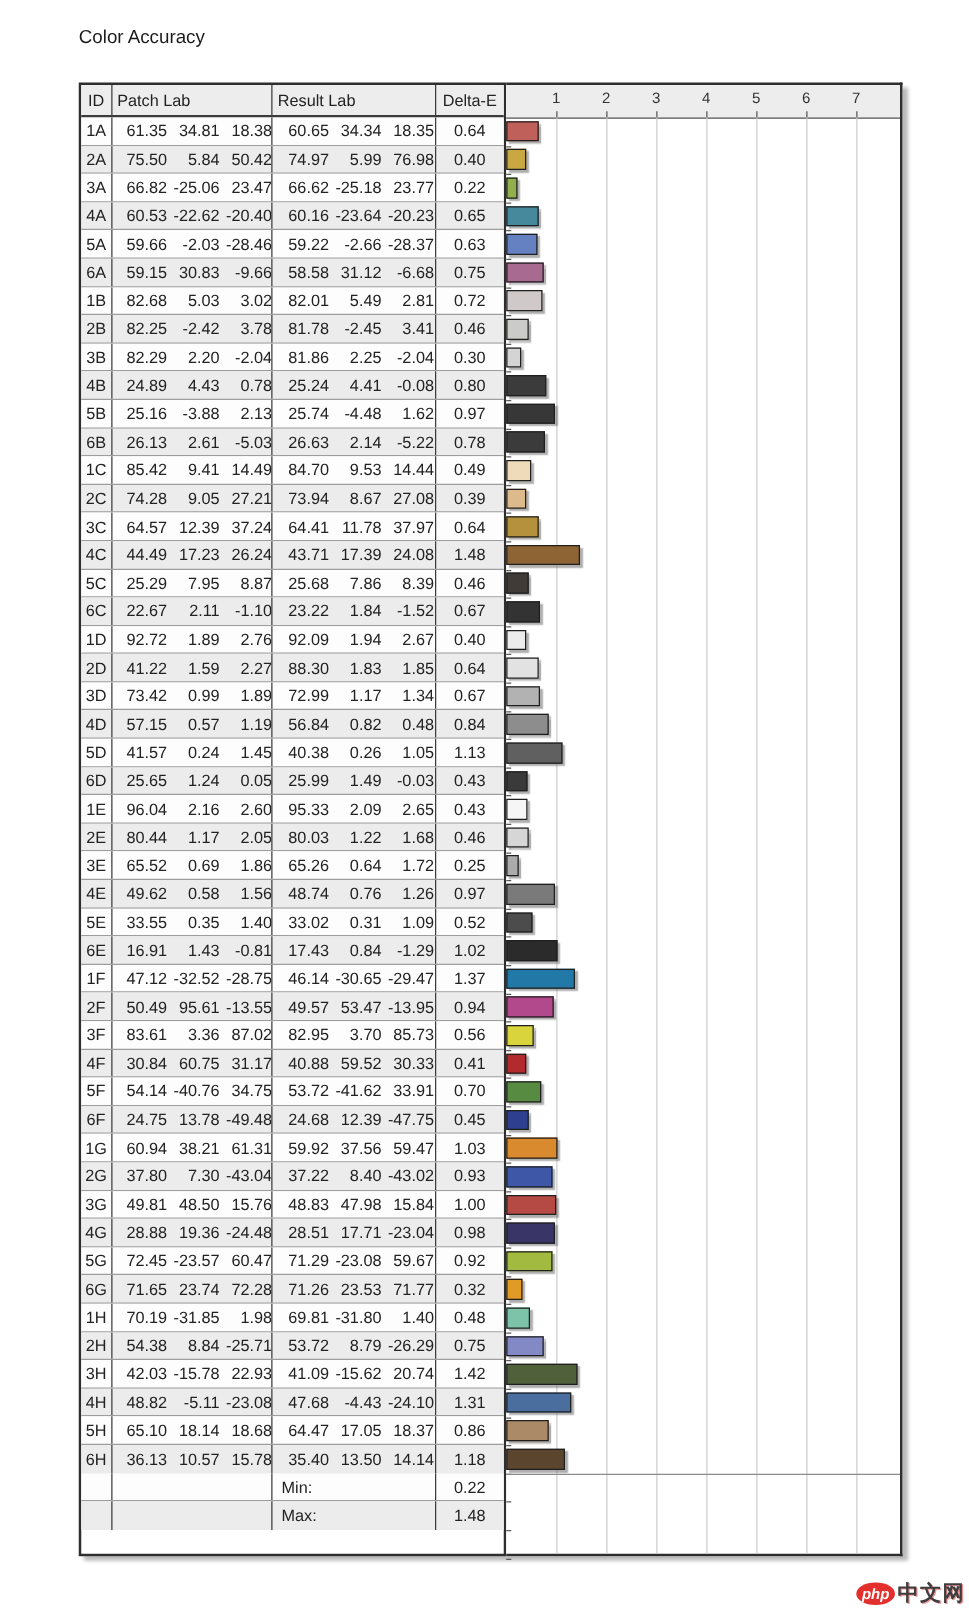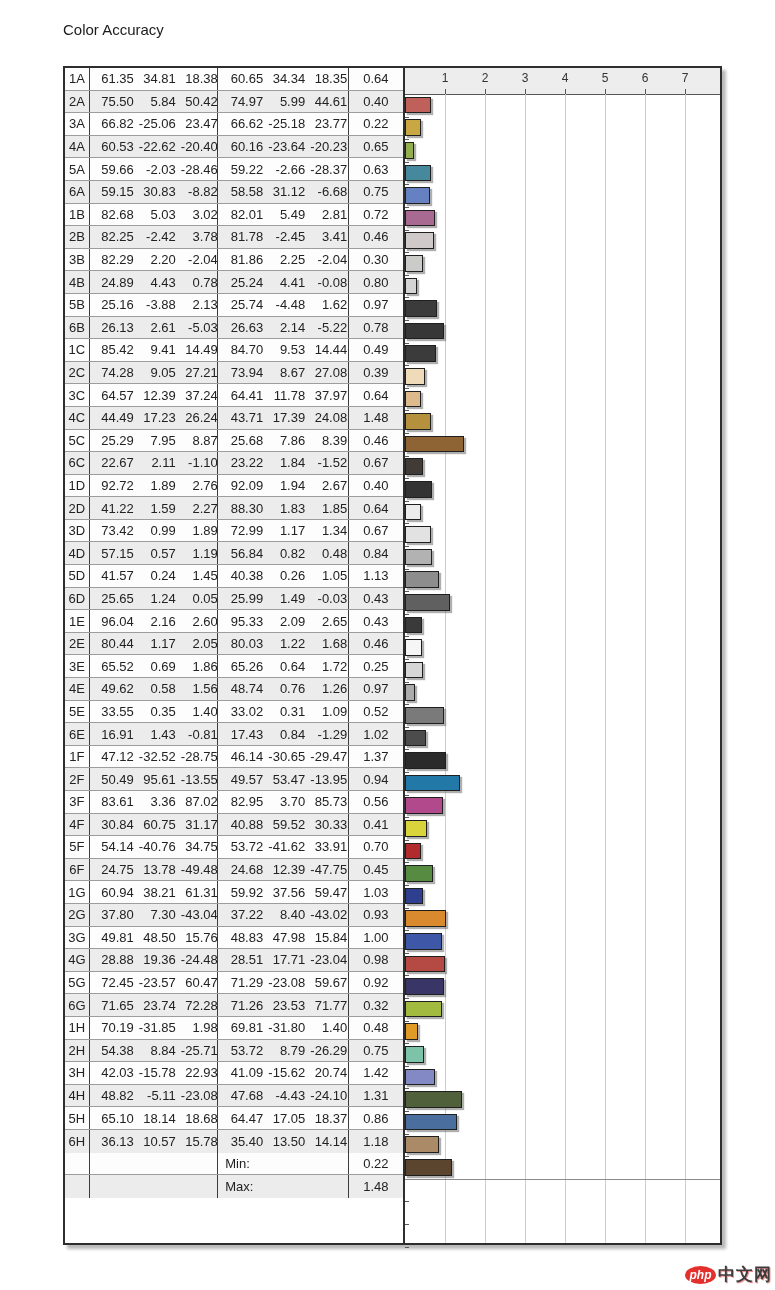--- a/index.html
+++ b/index.html
@@ -59,20 +59,26 @@
   .wm-text{font-size:17px;font-weight:bold;color:#3d3d3d;text-shadow:1px 1px 0 rgba(227,57,60,.55);letter-spacing:1px;}
 </style>
 </head>
 <body>
 
 <div class="title">Color Accuracy</div>
 
 <div class="panel">
 
   <div class="tablewrap">
+    <div class="trow head">
+      <div class="c c-id">ID</div>
+      <div class="c c-patch labhead">Patch Lab</div>
+      <div class="c c-result labhead">Result Lab</div>
+      <div class="c c-delta">Delta-E</div>
+    </div>
 
     <div style="display:contents" id="table-body"><div class="trow even">
           <div class="c c-id">1A</div>
           <div class="c c-patch">
             <div class="num">61.35</div>
             <div class="num">34.81</div>
             <div class="num">18.38</div>
           </div>
           <div class="c c-result">
             <div class="num">60.65</div>
@@ -83,21 +89,21 @@
         </div><div class="trow odd">
           <div class="c c-id">2A</div>
           <div class="c c-patch">
             <div class="num">75.50</div>
             <div class="num">5.84</div>
             <div class="num">50.42</div>
           </div>
           <div class="c c-result">
             <div class="num">74.97</div>
             <div class="num">5.99</div>
-            <div class="num">44.61</div>
+            <div class="num">76.98</div>
           </div>
           <div class="c c-delta">0.40</div>
         </div><div class="trow even">
           <div class="c c-id">3A</div>
           <div class="c c-patch">
             <div class="num">66.82</div>
             <div class="num">-25.06</div>
             <div class="num">23.47</div>
           </div>
           <div class="c c-result">
@@ -130,21 +136,21 @@
             <div class="num">59.22</div>
             <div class="num">-2.66</div>
             <div class="num">-28.37</div>
           </div>
           <div class="c c-delta">0.63</div>
         </div><div class="trow odd">
           <div class="c c-id">6A</div>
           <div class="c c-patch">
             <div class="num">59.15</div>
             <div class="num">30.83</div>
-            <div class="num">-8.82</div>
+            <div class="num">-9.66</div>
           </div>
           <div class="c c-result">
             <div class="num">58.58</div>
             <div class="num">31.12</div>
             <div class="num">-6.68</div>
           </div>
           <div class="c c-delta">0.75</div>
         </div><div class="trow even">
           <div class="c c-id">1B</div>
           <div class="c c-patch">

